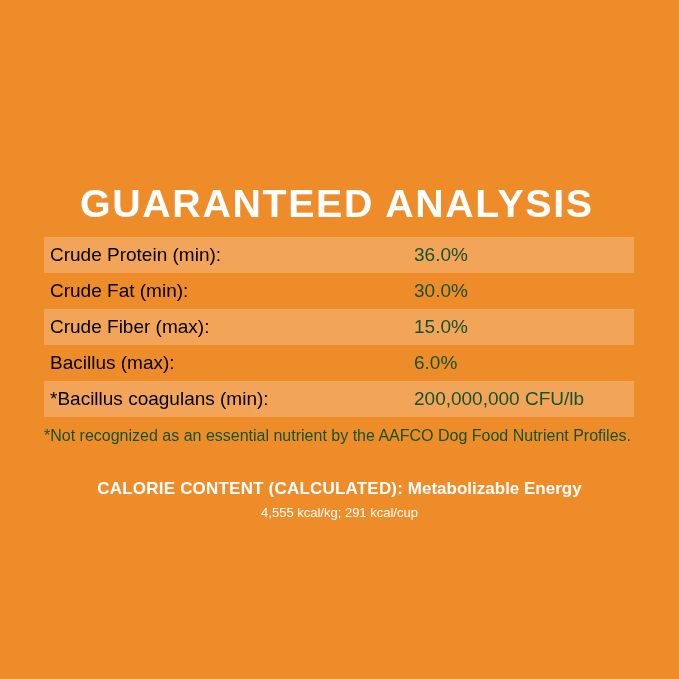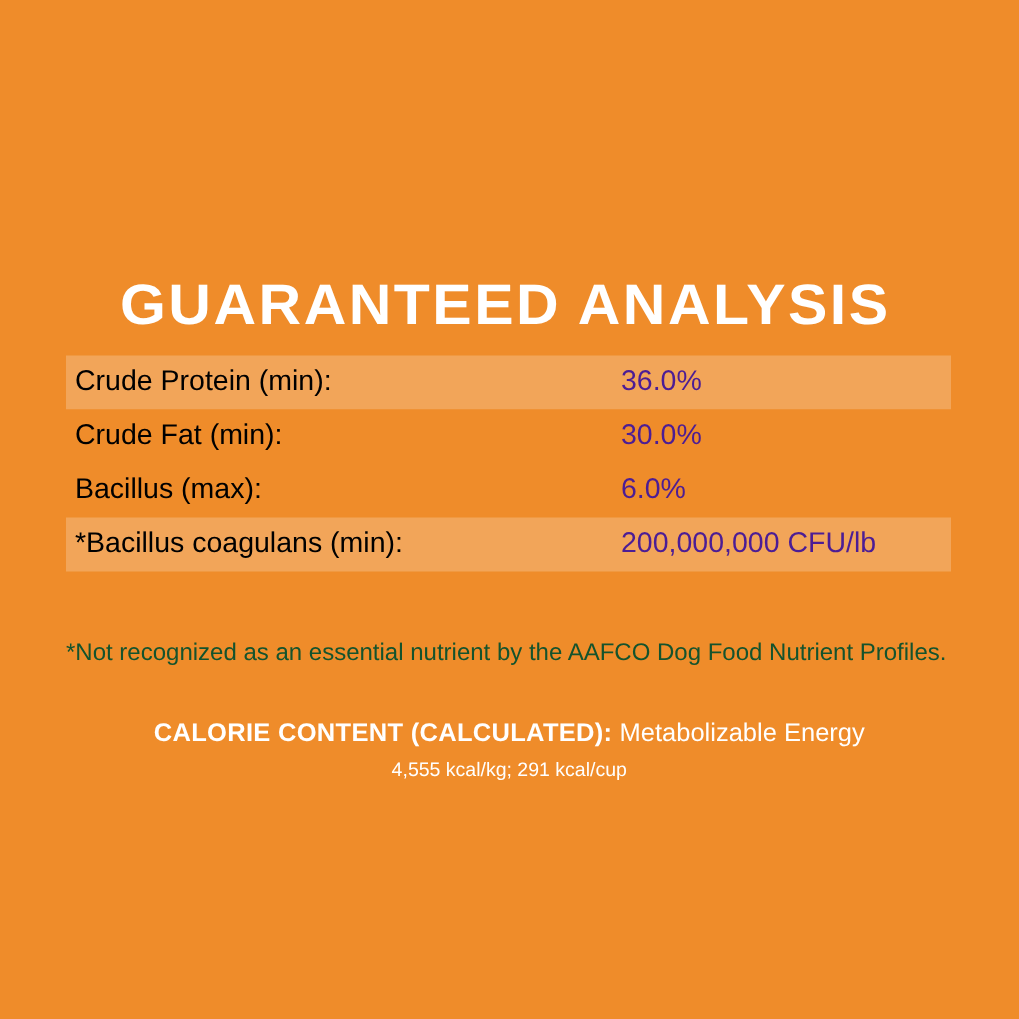--- a/index.html
+++ b/index.html
@@ -59,21 +59,21 @@
     color: #000000;
     font-size: 19px;
     line-height: 22px;
     padding-left: 6px;
     white-space: nowrap;
     font-family: "Liberation Sans", sans-serif;
   }
   .ga-value {
     position: absolute;
     left: 370px;
-    color: #4c1d95;
+    color: #14532d;
     font-size: 19px;
     line-height: 22px;
     white-space: nowrap;
     font-family: "Liberation Sans", sans-serif;
   }
   .ga-footnote {
     position: absolute;
     left: 44px;
     top: 409px;
     width: 600px;
@@ -95,21 +95,21 @@
   .calorie-line1 {
     font-size: 17px;
     line-height: 24px;
     white-space: nowrap;
   }
   .calorie-lead {
     font-weight: bold;
     letter-spacing: 0.2px;
   }
   .calorie-rest {
-    font-weight: normal;
+    font-weight: bold;
   }
   .calorie-line2 {
     font-size: 13px;
     line-height: 24px;
     white-space: nowrap;
   }
 </style>
 </head>
 <body>
 
@@ -122,20 +122,24 @@
     <div class="ga-row stripe">
       <span class="ga-label">Crude Protein (min):</span>
       <span class="ga-value">36.0%</span>
     </div>
 
     <div class="ga-row">
       <span class="ga-label">Crude Fat (min):</span>
       <span class="ga-value">30.0%</span>
     </div>
 
+    <div class="ga-row stripe">
+      <span class="ga-label">Crude Fiber (max):</span>
+      <span class="ga-value">15.0%</span>
+    </div>
 
     <div class="ga-row">
       <span class="ga-label">Bacillus (max):</span>
       <span class="ga-value">6.0%</span>
     </div>
 
     <div class="ga-row stripe">
       <span class="ga-label">*Bacillus coagulans (min):</span>
       <span class="ga-value">200,000,000 CFU/lb</span>
     </div>

